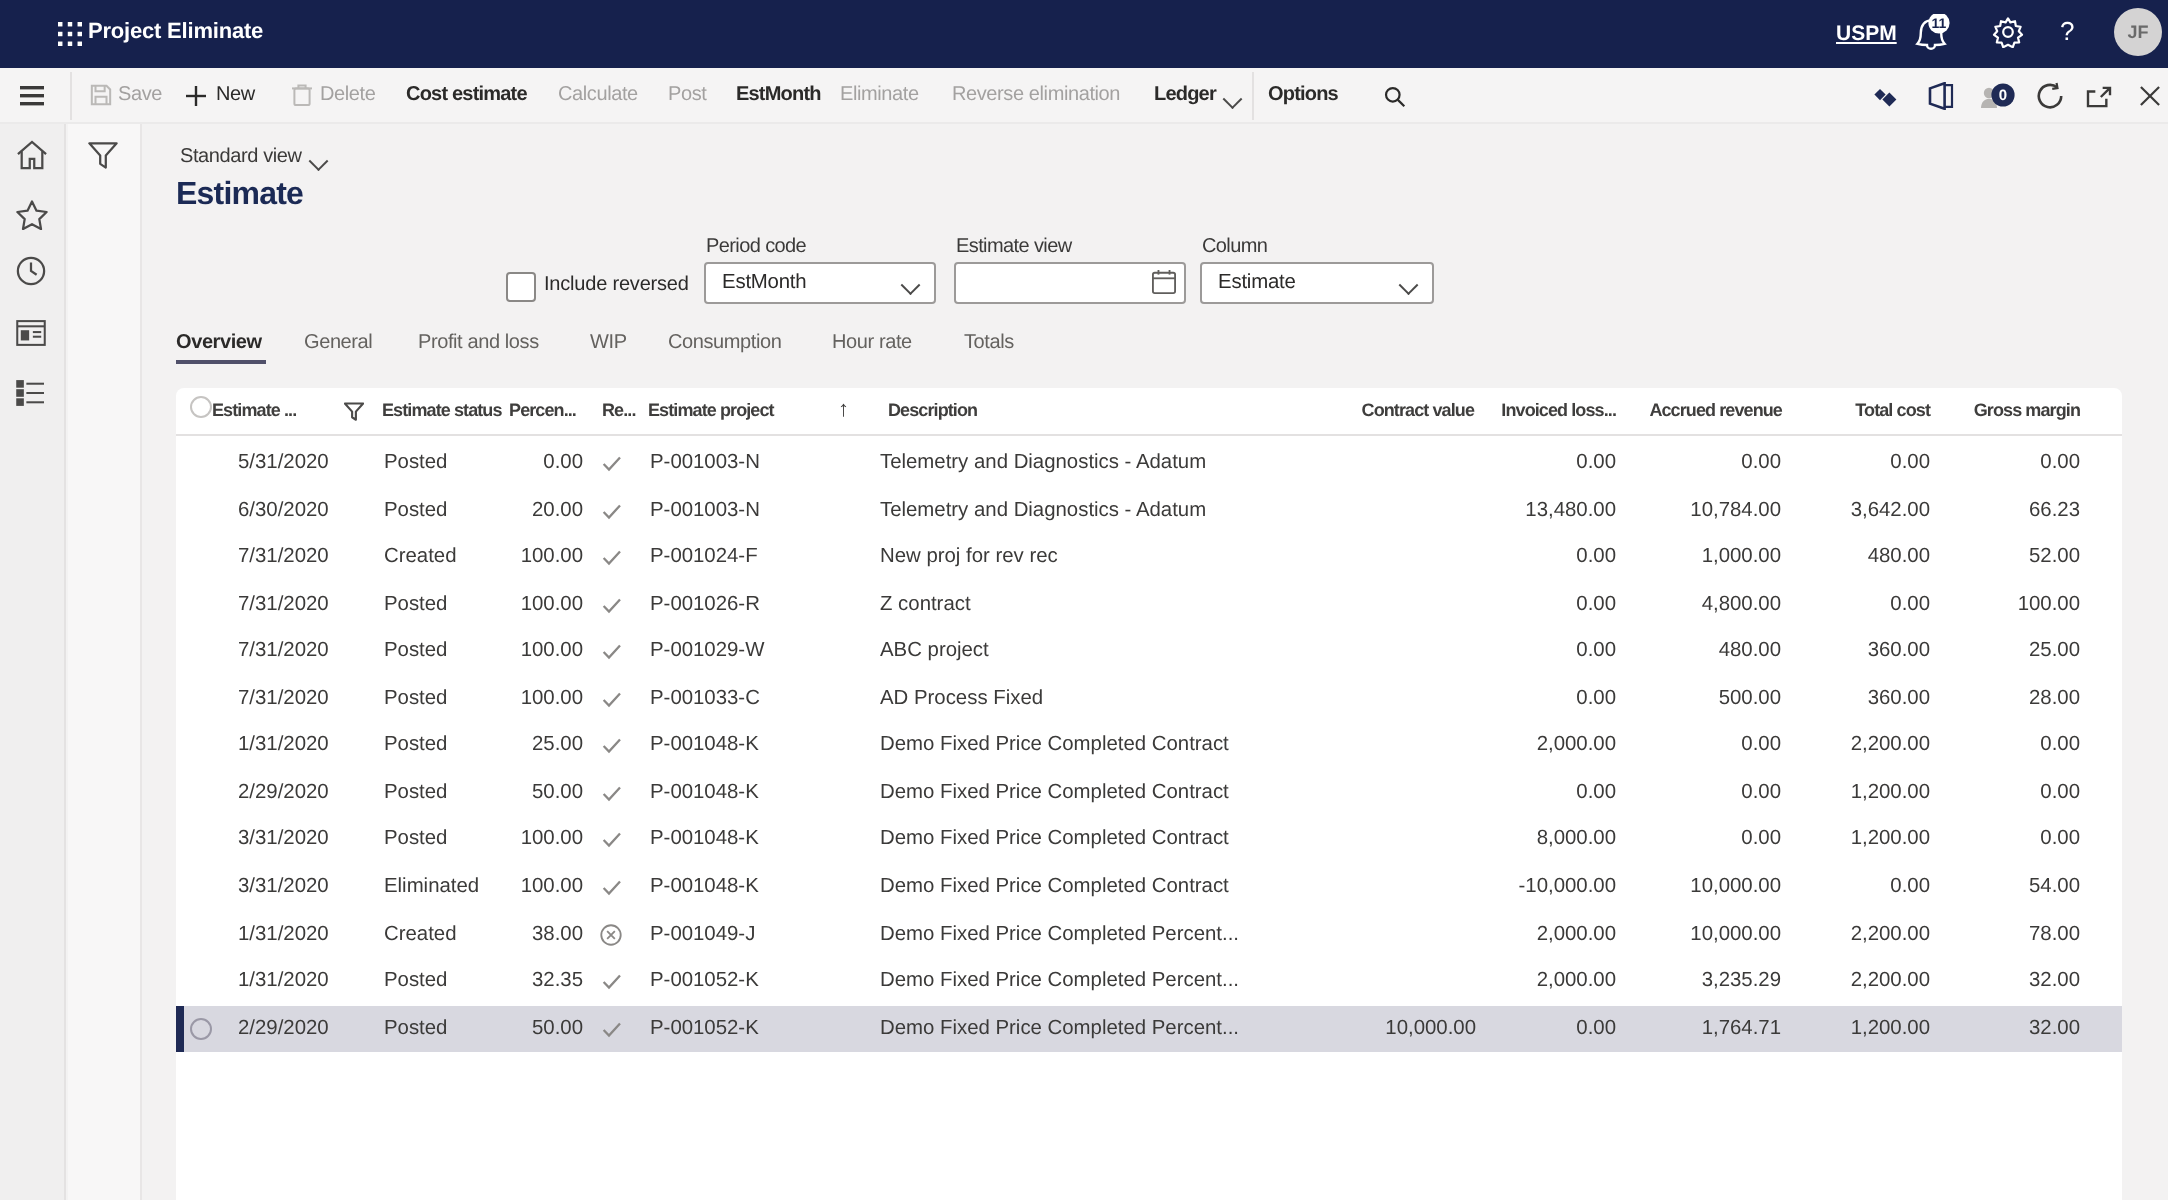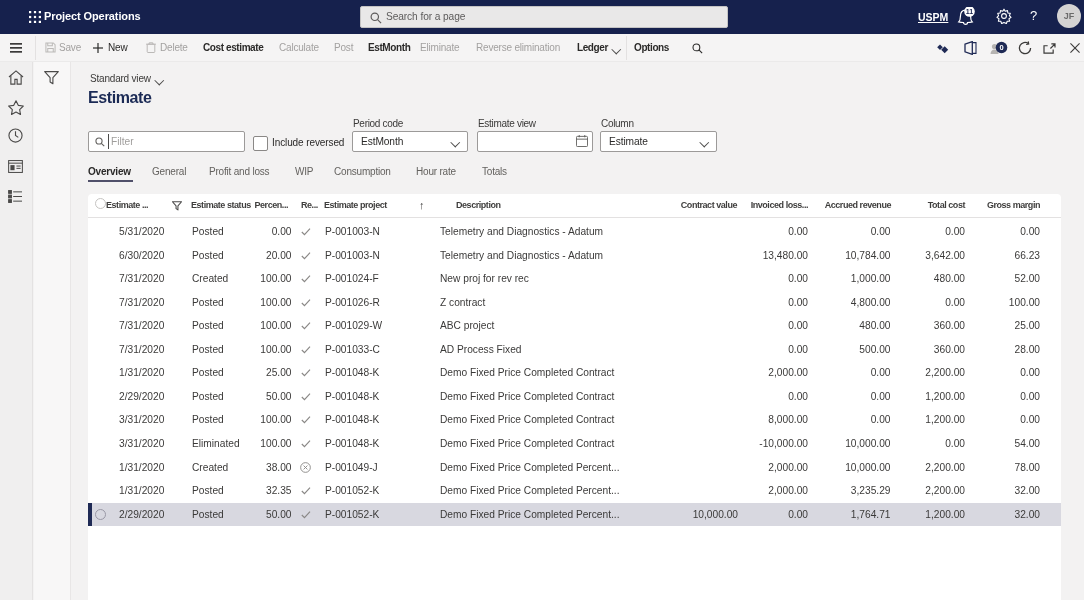--- a/index.html
+++ b/index.html
@@ -59,28 +59,21 @@
         <rect x="5.7" y="0" width="2.6" height="2.6"></rect>
         <rect x="11.4" y="0" width="2.6" height="2.6"></rect>
       <rect x="0" y="5.7" width="2.6" height="2.6"></rect>
         <rect x="5.7" y="5.7" width="2.6" height="2.6"></rect>
         <rect x="11.4" y="5.7" width="2.6" height="2.6"></rect>
       <rect x="0" y="11.4" width="2.6" height="2.6"></rect>
         <rect x="5.7" y="11.4" width="2.6" height="2.6"></rect>
         <rect x="11.4" y="11.4" width="2.6" height="2.6"></rect>
     </g>
   </svg>
-  <div class="title">Project Operations</div>
-  <div id="searchbox">
-    <svg class="abs" style="left:9px;top:5px" width="12" height="12" viewBox="0 0 13 13" fill="none" stroke="#5d5b5b" stroke-width="1.3">
-      <circle cx="5.2" cy="5.2" r="4"></circle>
-        <line x1="8.2" y1="8.2" x2="12" y2="12"></line>
-    </svg>
-    <div class="ph">Search for a page</div>
-  </div>
+  <div class="title">Project Eliminate</div>
   <div id="uspm">USPM</div>
   <svg class="abs" style="left:956px;top:7px" width="22" height="20" viewBox="0 0 22 20">
     <path d="M7.5 15.5 c-2.5 0 -4.8 -0.6 -4.8 -0.6 c1 -1 1.7 -2.7 1.7 -5.5 c0 -3.9 2.1 -6.2 5.1 -6.2 c3 0 5.1 2.3 5.1 6.2 c0 2.8 0.7 4.5 1.7 5.5 c0 0 -2.3 0.6 -4.8 0.6 c0 1.1 -0.9 1.9 -2 1.9 c-1.1 0 -2 -0.8 -2 -1.9 z" fill="none" stroke="#fff" stroke-width="1.2"></path>
     <circle cx="13.5" cy="4.5" r="5.3" fill="#fff"></circle>
     <text x="13.5" y="7" font-size="7" font-weight="bold" fill="#16214d" text-anchor="middle">11</text>
   </svg>
   <svg class="abs" style="left:996px;top:8px" width="16" height="16" viewBox="0 0 16 16" fill="none" stroke="#fff" stroke-width="1.1">
     <circle cx="8" cy="8" r="2.4"></circle>
     <path d="M8 1.2 L9.2 3.2 L11.5 2.6 L11.9 5 L14.3 5.4 L13.4 7.6 L15 9.4 L13 10.8 L13.6 13.2 L11.2 13.3 L10.4 15.6 L8 14.4 L5.6 15.6 L4.8 13.3 L2.4 13.2 L3 10.8 L1 9.4 L2.6 7.6 L1.7 5.4 L4.1 5 L4.5 2.6 L6.8 3.2 Z" stroke-linejoin="round"></path>
   </svg>
@@ -190,28 +183,20 @@
   <svg class="abs" style="left:10px;top:9px" width="15" height="14" viewBox="0 0 16 15" fill="none" stroke="#4b4a49" stroke-width="1.2">
     <path d="M0.7 0.7 h14.6 l-5.8 6.5 v6.5 l-3 -2 v-4.5 Z" stroke-linejoin="round"></path>
   </svg>
 </div>
 
 <div id="content">
   <div id="stdview">Standard view</div>
   <div class="chev" style="left:83px;top:14px"></div>
   <div id="pagetitle">Estimate</div>
 
-  <div class="inputbox" style="left:16px;width:157px;">
-    <svg class="abs" style="left:6px;top:5px" width="10" height="10" viewBox="0 0 13 13" fill="none" stroke="#605e5c" stroke-width="1.4">
-      <circle cx="5.2" cy="5.2" r="4"></circle>
-        <line x1="8.2" y1="8.2" x2="12" y2="12"></line>
-    </svg>
-    <div class="abs" style="left:19px;top:2px;width:1px;height:15px;background:#4b4a49"></div>
-    <div class="abs" style="left:22px;top:4px;color:#a09e9c;font-size:10.2px">Filter</div>
-  </div>
   <div class="abs" style="left:181px;top:74px;width:15px;height:15px;background:#fff;border:1px solid #8a8886;border-radius:2px"></div>
   <div class="abs" style="left:200px;top:75px;font-size:10px;color:#2b2a29;letter-spacing:-0.1px">Include reversed</div>
 
   <div class="lbl" style="left:281px;top:56px">Period code</div>
   <div class="inputbox" style="left:280px;width:116px;">
     <div class="abs" style="left:8px;top:4px;letter-spacing:-0.1px">EstMonth</div>
     <div class="chev" style="left:98px;top:6px"></div>
   </div>
 
   <div class="lbl" style="left:406px;top:56px">Estimate view</div>
@@ -245,21 +230,21 @@
     <div class="abs" style="left:7px;top:4px;width:11px;height:11px;border:1px solid #c6c4c2;border-radius:50%"></div>
     <div class="h" style="left:18px">Estimate ...</div>
     <svg class="abs" style="left:84px;top:7px" width="10" height="10" viewBox="0 0 16 15" fill="none" stroke="#4b4a49" stroke-width="1.7">
       <path d="M0.7 0.7 h14.6 l-5.8 6.5 v6.5 l-3 -2 v-4.5 Z" stroke-linejoin="round"></path>
     </svg>
     <div class="h" style="left:103px">Estimate status</div>
     <div class="h num" style="left:150px;width:50px">Percen...</div>
     <div class="h" style="left:213px">Re...</div>
     <div class="h" style="left:236px">Estimate project</div>
     <div class="h" style="left:331px;font-weight:400;font-size:11px">↑</div>
-    <div class="h" style="left:368px">Description</div>
+    <div class="h" style="left:356px">Description</div>
     <div class="h num" style="left:549px;width:100px">Contract value</div>
     <div class="h num" style="left:630px;width:90px">Invoiced loss...</div>
     <div class="h num" style="left:708px;width:95px">Accrued revenue</div>
     <div class="h num" style="left:807px;width:70px">Total cost</div>
     <div class="h num" style="left:877px;width:75px">Gross margin</div>
   </div>
   <div id="rows" style="position:absolute;left:0;top:1px;width:973px;">
 <div class="row" style="top:25.00px">
         <div class="c" style="left:31px">5/31/2020</div>
         <div class="c" style="left:104px">Posted</div>

